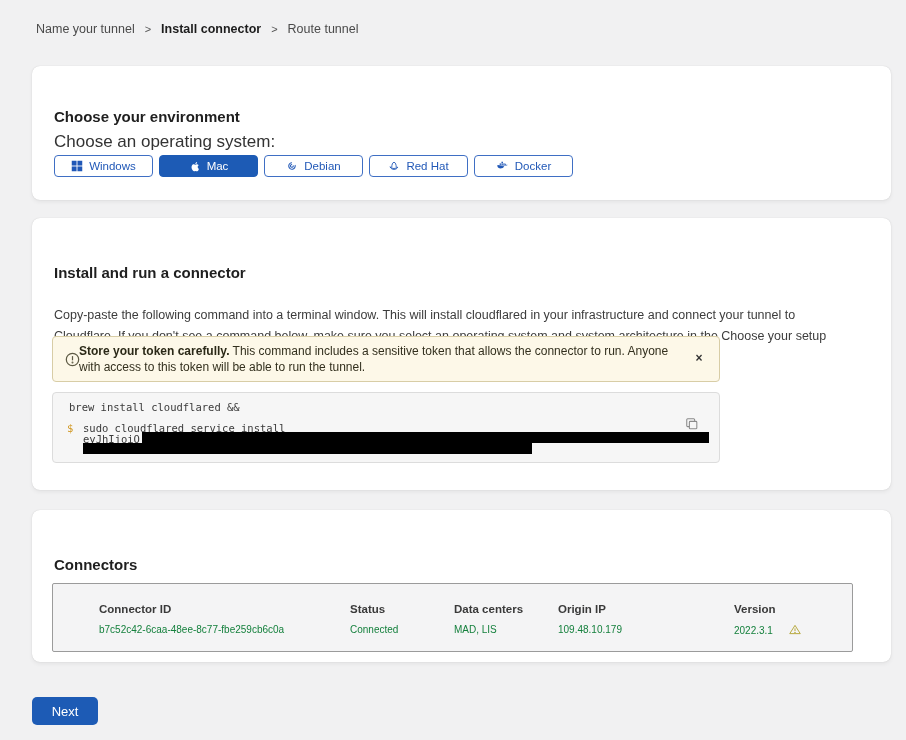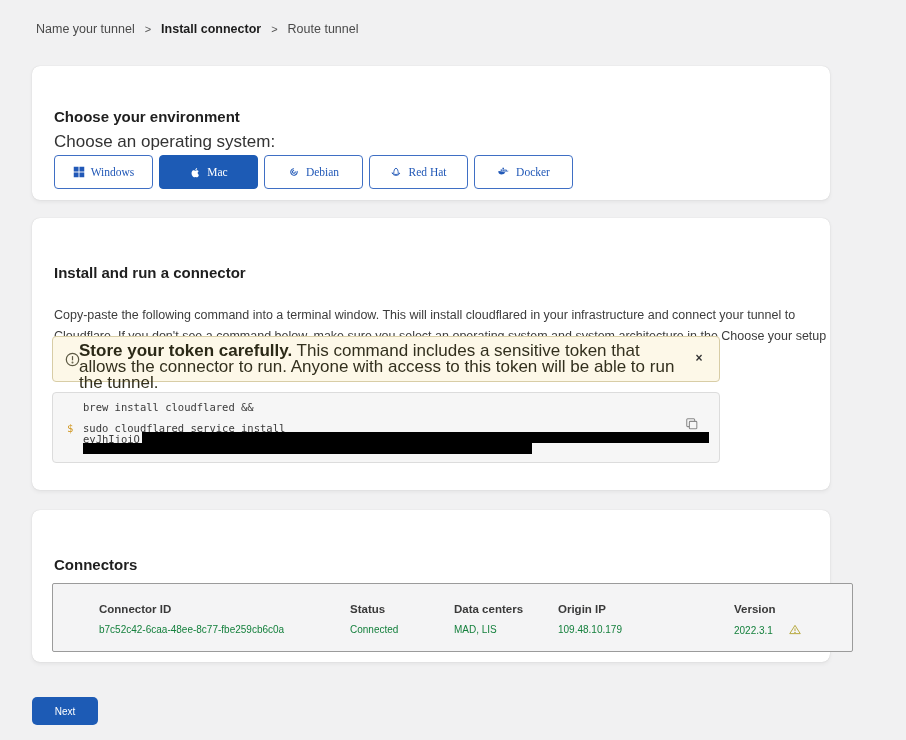--- a/index.html
+++ b/index.html
@@ -12,73 +12,73 @@
     color:#222;
     overflow:hidden;
   }
   
   .breadcrumb { position:absolute; left:36px; top:22px; display:flex; align-items:center; gap:10px; font-size:12.5px; color:#4a4a4a; }
   .breadcrumb .crumb { white-space:nowrap; }
   .breadcrumb .crumb.active { font-weight:bold; color:#1d1d1d; }
   .breadcrumb .sep { color:#555; font-size:11px; }
 
   
-  .card { position:absolute; left:32px; width:798px; background:#ffffff; border-radius:8px;
+  .card { position:absolute; left:32px; width:859px; background:#ffffff; border-radius:8px;
           box-shadow:0 0 1px rgba(0,0,0,.18), 0 2px 4px rgba(0,0,0,.06); }
   #card-environment { top:66px;  height:134px; }
   #card-install     { top:218px; height:272px; }
   #card-connectors  { top:510px; height:152px; }
   .card-title { position:absolute; left:22px; font-size:15px; font-weight:bold; color:#1f1f1f; }
 
   
   #env-title { top:30px; }
   .os-label { position:absolute; left:22px; top:66px; font-size:17px; color:#333; }
   .os-row { position:absolute; left:22px; top:89px; display:flex; gap:6px; }
-  .os-btn { height:22px; min-width:99px; padding:16px 10px; display:flex; align-items:center; justify-content:center; gap:6px;
-            background:#fff; border:1px solid #3f6fc4; border-radius:4px; color:#2158b7; font-size:11.5px; cursor:pointer;font-family:Liberation Serif, serif; }
+  .os-btn { height:22px; min-width:99px; padding:4px 10px; display:flex; align-items:center; justify-content:center; gap:6px;
+            background:#fff; border:1px solid #3f6fc4; border-radius:4px; color:#2158b7; font-size:11.5px; cursor:pointer; }
   .os-btn.selected { background:#1d5bb5; border-color:#1d5bb5; color:#fff; }
   .os-btn svg { display:block; }
 
   
   #install-title { top:34px; }
   .install-desc { position:absolute; left:22px; top:74px; width:795px; font-size:12.5px; line-height:21px; color:#3c3c3c; }
 
   .warn-banner { position:absolute; left:20px; top:118px; width:668px; height:46px;
                  background:#fdf8e8; border:1px solid #d8cda6; border-radius:4px; }
   .warn-icon { position:absolute; left:12px; top:15px; }
-  .warn-text { position:absolute; left:26px; top:6px; width:606px; font-size:17px; line-height:16px; color:#33301e; }
+  .warn-text { position:absolute; left:26px; top:6px; width:606px; font-size:12px; line-height:16px; color:#33301e; }
   .warn-text b { color:#2b2917; }
   .warn-close { position:absolute; right:12px; top:13px; width:16px; height:16px; border:none; background:transparent;
                 font-size:12px; line-height:16px; color:#333; cursor:pointer; padding:0; font-weight:bold; }
 
   .code-block { position:absolute; left:20px; top:174px; width:668px; height:71px;
                 background:#f6f6f6; border:1px solid #dcdcdc; border-radius:4px;
                 font-family:"DejaVu Sans Mono", monospace; font-size:10.5px; color:#3a3a3a; }
-  .code-line1 { position:absolute; left:30px; top:8px; white-space:pre; }
+  .code-line1 { position:absolute; left:16px; top:8px; white-space:pre; }
   .code-prompt { position:absolute; left:14px; top:29px; color:#d29a26; }
   .code-line2 { position:absolute; left:30px; top:29px; white-space:pre; }
   .code-token { position:absolute; left:30px; top:40px; white-space:pre; }
   .redact-bar-1 { position:absolute; left:89px; top:39px; width:567px; height:11px; background:#000; }
   .redact-bar-2 { position:absolute; left:30px; top:50px; width:449px; height:11px; background:#000; }
   .copy-btn { position:absolute; left:630px; top:23px; width:18px; height:18px; background:transparent; border:none; padding:0; cursor:pointer; }
 
   
   #connectors-title { top:34px; }
   .conn-table { position:absolute; left:20px; top:73px; width:801px; height:69px;
                 background:#f4f4f5; border:1px solid #9b9b9b; border-radius:2px; }
   .conn-table .cell { position:absolute; font-size:11.5px; white-space:nowrap; }
   .conn-table .hdr { top:19px; font-weight:bold; color:#3a3a3a; }
   .conn-table .val { top:40px; font-size:10px; color:#15803d; }
   .col-id { left:46px; }  .col-status { left:297px; } .col-dc { left:401px; } .col-ip { left:505px; } .col-ver { left:681px; }
   .status-connected { color:#3f9e63; }
   .ver-cell { display:flex; align-items:center; gap:16px; }
 
   
   .next-btn { position:absolute; left:32px; top:697px; width:66px; height:28px;
-              background:#1d5bb5; color:#fff; border:none; border-radius:5px; font-size:10px;
+              background:#1d5bb5; color:#fff; border:none; border-radius:5px; font-size:13px;
               font-family:"Liberation Sans", sans-serif; cursor:pointer; }
 </style>
 </head>
 <body>
 
 <nav class="breadcrumb">
   <span class="crumb">Name your tunnel</span>
   <span class="sep">&gt;</span>
   <span class="crumb active">Install connector</span>
   <span class="sep">&gt;</span>

